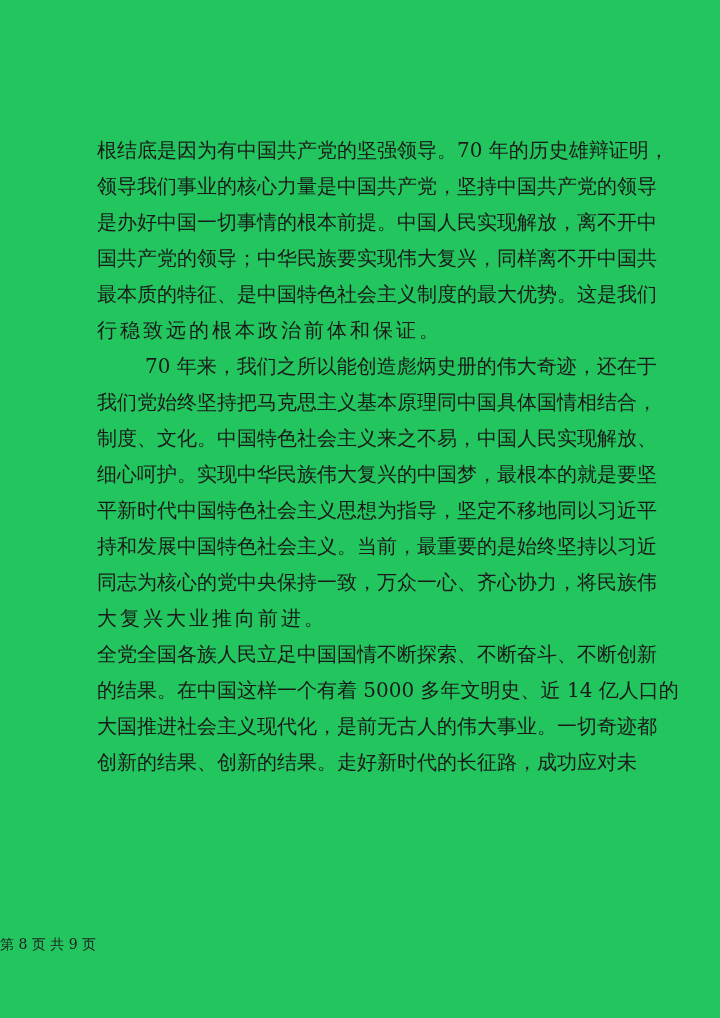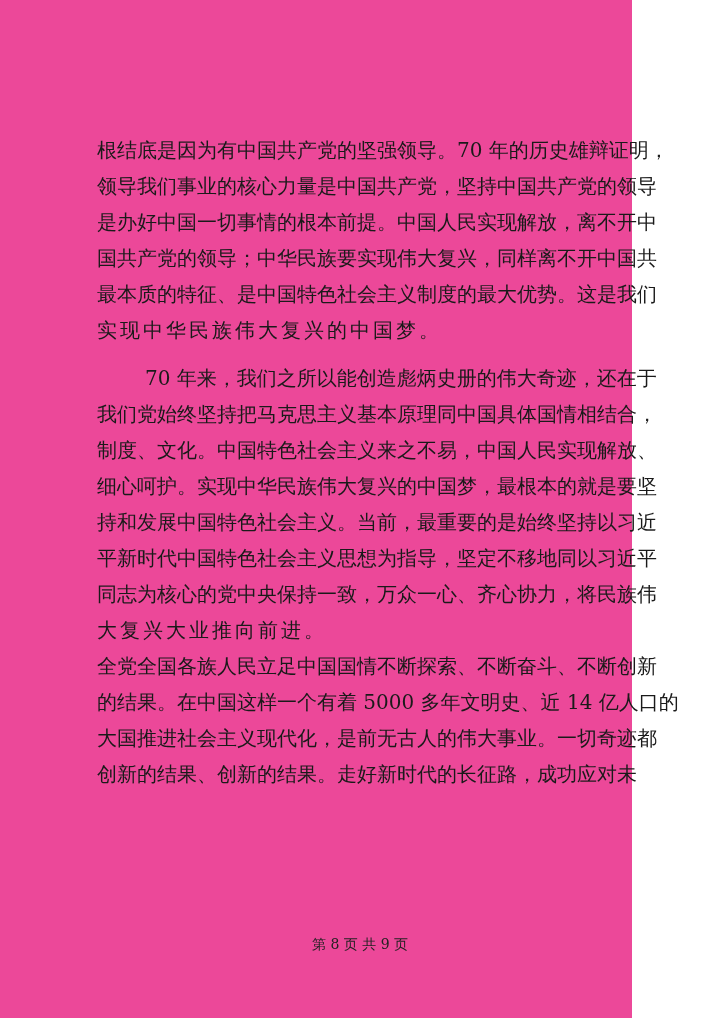--- a/index.html
+++ b/index.html
@@ -11,23 +11,23 @@
       width: 720px;
       height: 1018px;
       position: relative;
       overflow: hidden;
       font-family: "DejaVu Serif", "Liberation Serif", serif;
       color: #1a1a1a;
     }
     .page {
       position: absolute;
       left: 0; top: 0;
-      width: 632px;
+      width: 720px;
       height: 1018px;
-      background: #ec4899;
+      background: #22c55e;
     }
     .body-text {
       position: absolute;
       left: 97px;
       top: 132px;
       width: 530px;
     }
     .line {
       display: block;
       height: 36px;
@@ -37,54 +37,52 @@
       text-align: justify;
       text-align-last: justify;
       letter-spacing: 0;
     }
     .line.last {
       text-align-last: left;
       letter-spacing: 3px;
     }
     .line.indent {
       padding-left: 48px;
-      margin-top: 12px;
     }
     .footer {
       position: absolute;
       left: 0;
       width: 720px;
       top: 936px;
-      text-align: center;
       font-size: 14px;
       color: #222;
     }
   </style>
 </head>
 <body>
 
 <div class="page">
   <div class="body-text">
 
     <div>
       <span class="line">根结底是因为有中国共产党的坚强领导。70 年的历史雄辩证明，</span>
       <span class="line">领导我们事业的核心力量是中国共产党，坚持中国共产党的领导</span>
       <span class="line">是办好中国一切事情的根本前提。中国人民实现解放，离不开中</span>
       <span class="line">国共产党的领导；中华民族要实现伟大复兴，同样离不开中国共</span>
       <span class="line">最本质的特征、是中国特色社会主义制度的最大优势。这是我们</span>
-      <span class="line last">实现中华民族伟大复兴的中国梦。</span>
+      <span class="line last">行稳致远的根本政治前体和保证。</span>
     </div>
 
     <div>
       <span class="line indent">70 年来，我们之所以能创造彪炳史册的伟大奇迹，还在于</span>
       <span class="line">我们党始终坚持把马克思主义基本原理同中国具体国情相结合，</span>
       <span class="line">制度、文化。中国特色社会主义来之不易，中国人民实现解放、</span>
       <span class="line">细心呵护。实现中华民族伟大复兴的中国梦，最根本的就是要坚</span>
+      <span class="line">平新时代中国特色社会主义思想为指导，坚定不移地同以习近平</span>
       <span class="line">持和发展中国特色社会主义。当前，最重要的是始终坚持以习近</span>
-      <span class="line">平新时代中国特色社会主义思想为指导，坚定不移地同以习近平</span>
       <span class="line">同志为核心的党中央保持一致，万众一心、齐心协力，将民族伟</span>
       <span class="line last">大复兴大业推向前进。</span>
     </div>
 
     <div>
       <span class="line">全党全国各族人民立足中国国情不断探索、不断奋斗、不断创新</span>
       <span class="line">的结果。在中国这样一个有着 5000 多年文明史、近 14 亿人口的</span>
       <span class="line">大国推进社会主义现代化，是前无古人的伟大事业。一切奇迹都</span>
       <span class="line">创新的结果、创新的结果。走好新时代的长征路，成功应对未</span>
     </div>

